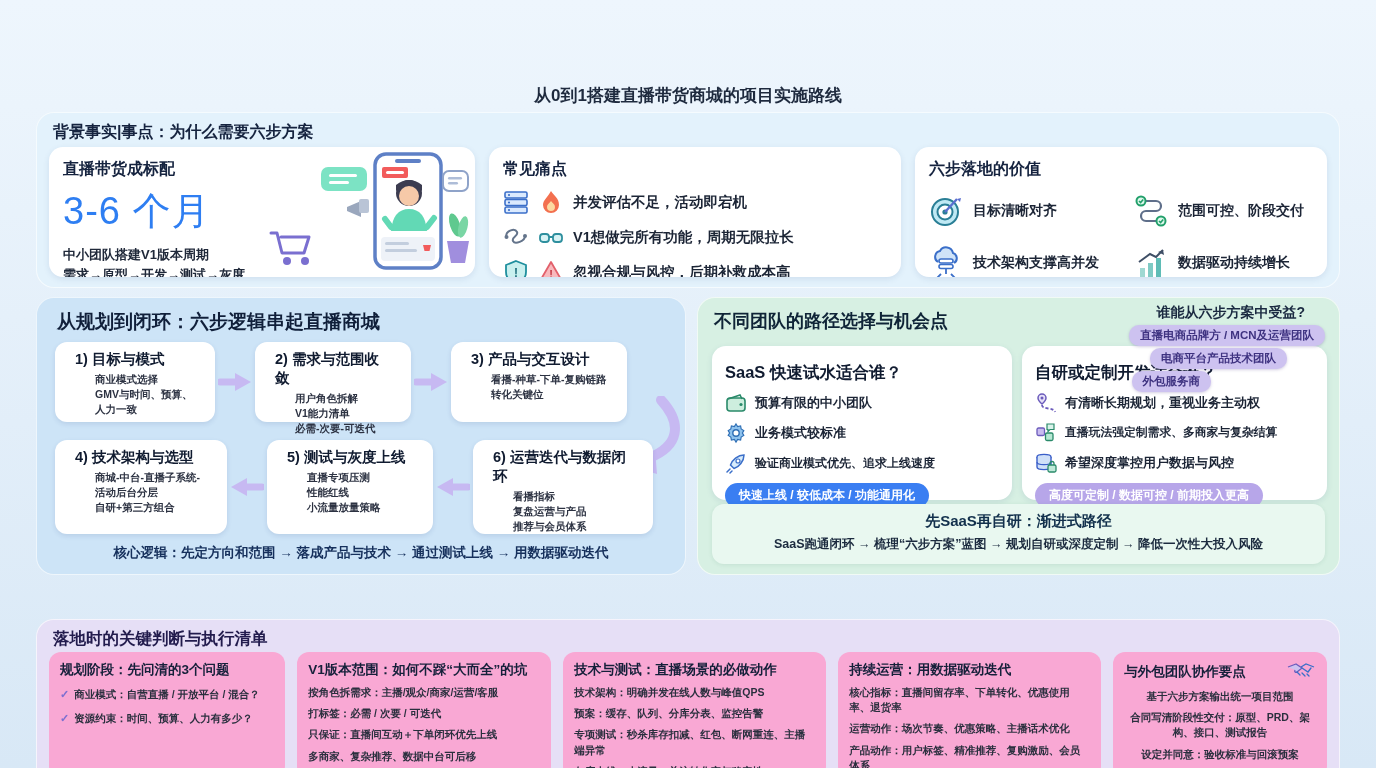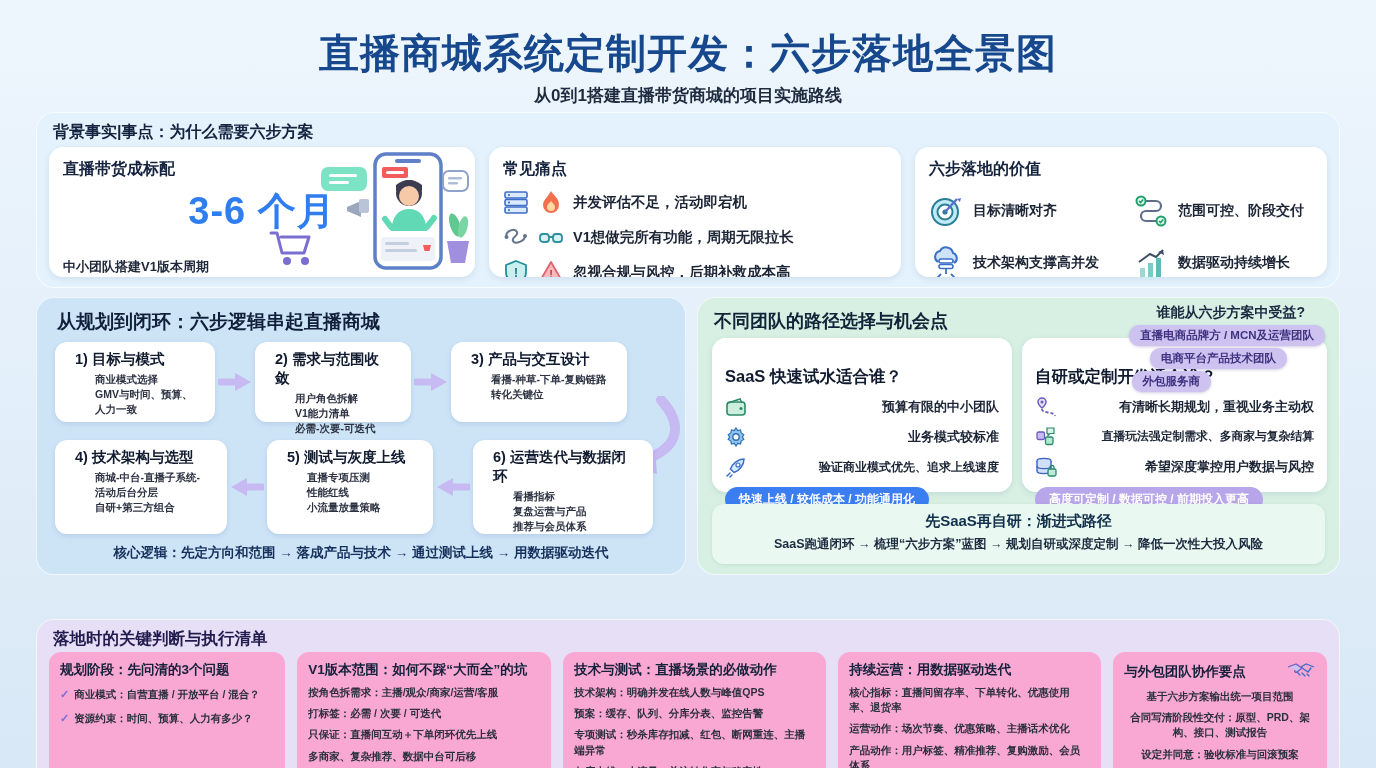--- a/index.html
+++ b/index.html
@@ -21,21 +21,21 @@
 
   
   #facts { left:36px; top:112px; width:1304px; height:176px; background:#e3f2fc; }
   #facts .sec-head { position:absolute; left:16px; top:9px; font-size:16px; }
   .facts-cards { position:absolute; left:12px; right:12px; top:34px; bottom:10px; display:flex; gap:14px; }
   .fact-card { position:relative; padding:12px 14px; overflow:hidden; }
   .fc1 { flex:0 0 426px; }
   .fc2 { flex:0 0 412px; }
   .fc3 { flex:1; }
   .fact-title { font-size:16px; font-weight:bold; color:#15233f; }
-  .big-blue { font-size:38px; font-weight:bold; color:#2e7ef2; margin:6px 0 20px 0; letter-spacing:1px;text-align:center; }
+  .big-blue { font-size:38px; font-weight:normal; color:#2e7ef2; margin:6px 0 8px 0; letter-spacing:1px; }
   .fact-line { font-size:13px; font-weight:bold; color:#20293a; line-height:1.5; }
   .illu { position:absolute; right:6px; top:4px; }
 
   .pain-row { display:flex; align-items:center; gap:9px; margin-top:9px; }
   .pain-row .txt { font-size:14.5px; font-weight:bold; color:#1c2536; }
   .icon-box { width:26px; height:26px; flex:0 0 26px; }
 
   .value-grid { display:grid; grid-template-columns:195px 1fr; grid-row-gap:18px; grid-column-gap:10px; margin-top:14px; }
   .value-cell { display:flex; align-items:center; gap:10px; }
   .value-cell .txt { font-size:14px; font-weight:bold; color:#1c2536; }
@@ -58,25 +58,25 @@
 
   
   #paths { left:697px; top:297px; width:643px; height:278px; background:#d7f0e3; }
   #paths .sec-head { position:absolute; left:16px; top:11px; font-size:18px; color:#0f2437; }
   .benefit-title { position:absolute; top:6px; right:34px; font-size:14px; font-weight:bold; color:#1a2940; z-index:4; }
   .tag { position:absolute; background:#cdc2f0; color:#3e3280; font-size:11.5px; font-weight:bold;
          padding:3px 11px; border-radius:10px; z-index:4; box-shadow:0 1px 3px rgba(80,60,140,.25); white-space:nowrap; }
   .tag1 { top:27px; right:14px; }
   .tag2 { top:50px; right:52px; }
   .tag3 { top:73px; right:128px; }
-  .path-card { position:absolute; top:40px; height:154px; padding:28px 13px; }
+  .path-card { position:absolute; top:48px; height:154px; padding:16px 13px; }
   .saas-card { left:14px; width:300px; }
   .custom-card { left:324px; width:305px; }
   .path-title { font-size:16.5px; font-weight:bold; color:#101b30; }
-  .path-row { display:flex; align-items:center; gap:8px; margin-top:8px;justify-content:space-between; }
+  .path-row { display:flex; align-items:center; gap:8px; margin-top:8px; }
   .path-row .txt { font-size:13px; font-weight:bold; color:#1c2536; white-space:nowrap; }
   .icon-sm { width:22px; height:22px; flex:0 0 22px; }
   .pill { display:inline-block; margin-top:9px; font-size:12px; font-weight:bold; color:#fff;
           padding:4px 14px; border-radius:999px; white-space:nowrap; }
   .pill-blue { background:#3a7ef2; }
   .pill-purple { background:#b7a6e9; }
   .progressive { position:absolute; left:14px; right:14px; top:206px; height:60px;
                  background:#e9f8f0; border-radius:12px; text-align:center; padding-top:8px;
                  box-shadow:0 1px 4px rgba(30,100,70,.10); }
   .prog-title { font-size:15px; font-weight:bold; color:#12304c; }
@@ -92,21 +92,20 @@
   .col-item { font-size:10.5px; font-weight:bold; color:#2a2f3e; line-height:1.45; margin-top:6px; }
   .chk-item { display:flex; gap:5px; margin-top:8px; }
   .chk-item::before { content:"✓"; color:#7d6fd0; font-weight:bold; font-size:11px; }
   .hand { width:30px; height:22px; flex:0 0 30px; }
 </style>
 </head>
 <body>
 
 <div id="page">
 
-  <div class="main-title">直播商城系统定制开发：六步落地全景图</div>
   <div class="subtitle">从0到1搭建直播带货商城的项目实施路线</div>
 
   <div id="facts" class="section">
     <div class="sec-head">背景事实|事点：为什么需要六步方案</div>
     <div class="facts-cards">
 
       <div class="white-card fact-card fc1">
         <div class="fact-title">直播带货成标配</div>
         <div class="big-blue">3-6 个月</div>
         <div class="fact-line">中小团队搭建V1版本周期</div>

